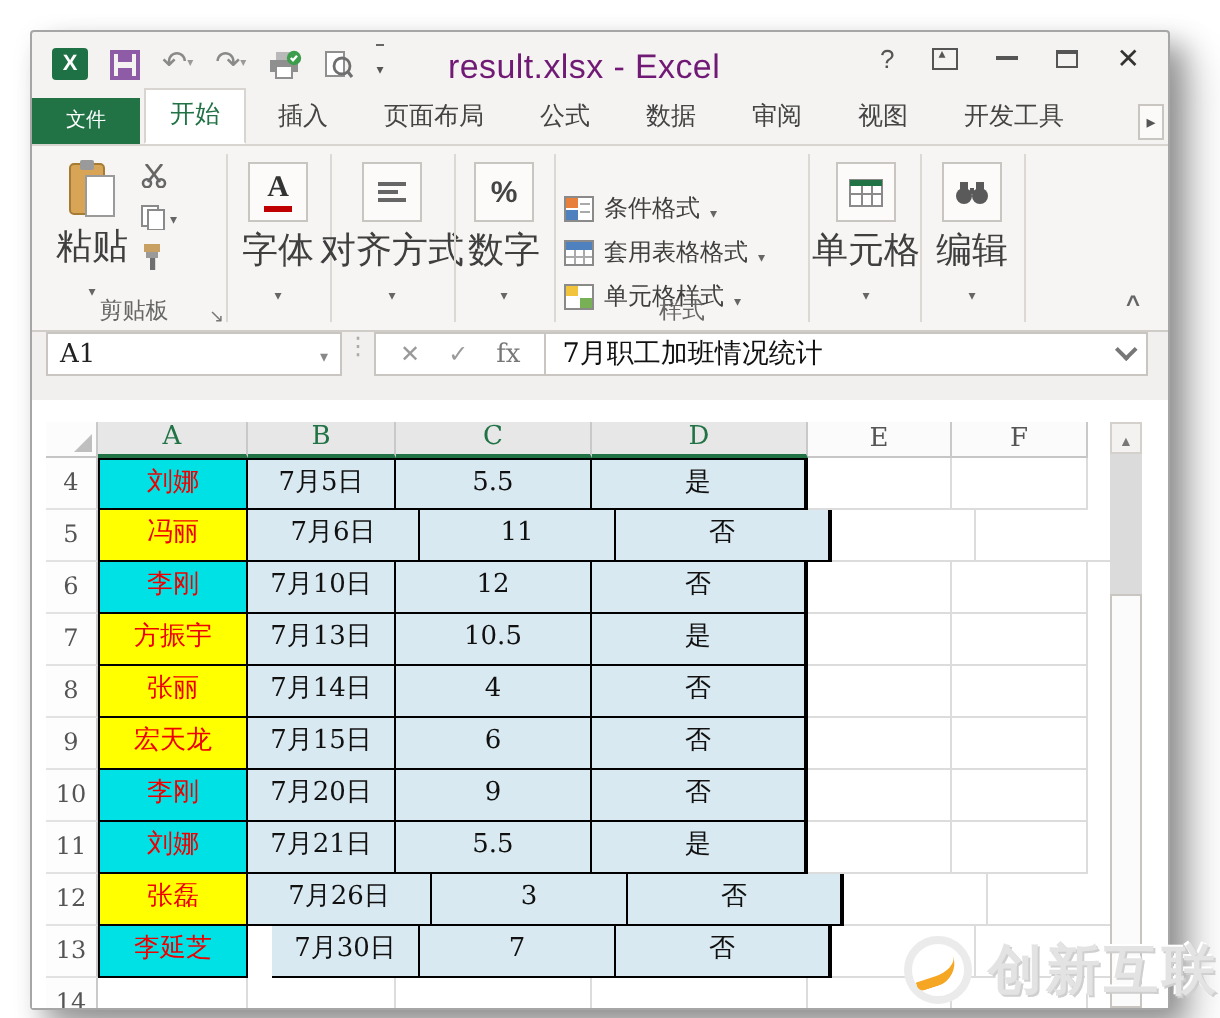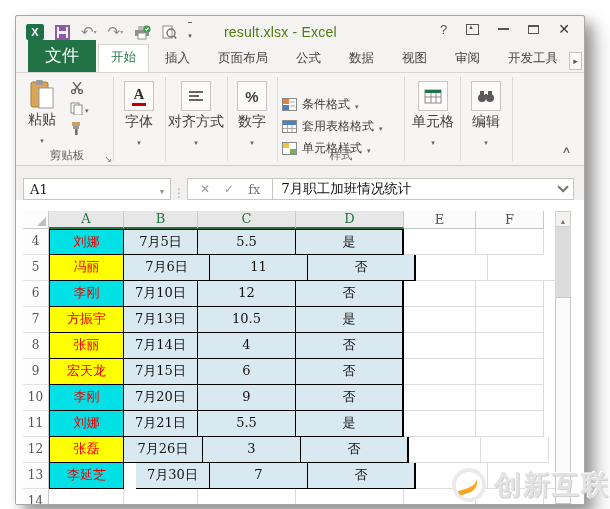--- a/index.html
+++ b/index.html
@@ -14,65 +14,65 @@
   .titlebar { position:absolute; left:0; top:0; right:0; height:32px; display:flex; align-items:center; }
   .qat { display:flex; align-items:center; gap:11px; padding-left:10px; }
   .xl-logo { width:18px; height:16px; background:#1E7145; border-radius:2px; color:#fff;
              font-size:11px; font-weight:bold; display:flex; align-items:center; justify-content:center; }
   .xl-logo::after{ content:"X"; }
   .ico { color:#8a8a8a; font-size:15px; line-height:1; }
   .undo::after{ content:"↶"; } .redo::after{ content:"↷"; }
   .mini-caret::after{ content:"▾"; font-size:6px; color:#999; vertical-align:3px; }
   .qat-more { border-top:1px solid #666; padding-top:1px; }
   .qat-more::after{ content:"▾"; font-size:7px; color:#555; }
-  .title { position:absolute; left:208px; top:8px; font-size:14px; color:#4d7c0f; letter-spacing:.2px; }
+  .title { position:absolute; left:208px; top:8px; font-size:17px; color:#701a75; letter-spacing:.2px; }
   .winctl { position:absolute; right:14px; top:6px; display:flex; align-items:center; gap:19px; }
   .wc { color:#555; font-size:13px; line-height:1; }
   .wc-ribbon { width:13px; height:11px; border:1px solid #555; position:relative; }
   .wc-ribbon::after{ content:"▴"; position:absolute; left:2px; top:-2px; font-size:7px; color:#555; }
   .wc-min { width:11px; height:2px; background:#555; }
   .wc-max { width:11px; height:9px; border:1px solid #555; border-top-width:2px; }
   .wc-close::after{ content:"✕"; font-size:14px; font-weight:bold; color:#333; }
   
   .tabbar { position:absolute; left:0; top:32px; right:0; height:25px; display:flex; align-items:flex-end;
             border-bottom:1px solid #D8D5D1; background:#F4F3F1; }
-  .file-tab { background:#217346; color:#fff; font-size:17px; padding:4px 17px 5px; margin-left:12px; }
+  .file-tab { background:#217346; color:#fff; font-size:10px; padding:4px 17px 5px; }
   .tab { font-size:12.5px; color:#444; padding:4px 12px 5px; margin:0 2px; }
   .tab.active { background:#fff; color:#217346; border:1px solid #D8D5D1; border-bottom:1px solid #fff; }
   .tab-scroll { position:absolute; right:2px; bottom:2px; width:13px; height:18px; border:1px solid #C9C6C2;
                 background:#FBFAF9; display:flex; align-items:center; justify-content:center; }
   .tab-scroll::after{ content:"▸"; font-size:9px; color:#555; }
   
   .ribbon { position:absolute; left:0; top:57px; right:0; height:93px; background:#F6F5F3;
             border-bottom:1px solid #D0CDC9; }
   .rgroup { position:absolute; top:0; bottom:0; }
   .rdiv { position:absolute; top:4px; bottom:4px; width:1px; background:#DCD9D5; }
   .gfoot { position:absolute; bottom:2px; left:0; right:0; text-align:center; font-size:11.5px; color:#666; }
   .launcher { position:absolute; right:-4px; bottom:1px; font-size:9px; color:#777; }
   .launcher::after{ content:"↘"; }
   .bigbtn { display:flex; flex-direction:column; align-items:center; }
   .iconbox { width:30px; height:30px; border:1px solid #C9C6C2; background:#FCFBFA;
              display:flex; align-items:center; justify-content:center; margin-bottom:2px; }
-  .blabel { font-size:14px; color:#3f3f3f; white-space:nowrap; }
+  .blabel { font-size:18px; color:#3f3f3f; white-space:nowrap; }
   .caret::after { content:"▾"; font-size:7px; color:#666; }
   .fontA { display:flex; flex-direction:column; align-items:center; line-height:1; }
   .fontA b { font-size:15px; color:#333; font-family:"Liberation Serif",serif; }
   .fontA i { width:14px; height:3px; background:#C00000; margin-top:1px; display:block; }
   .alignlines { display:flex; flex-direction:column; gap:2px; }
   .alignlines i { display:block; width:14px; height:2px; background:#666; }
   .pct { font-size:15px; color:#444; font-weight:bold; }
   .smallcol { display:flex; flex-direction:column; gap:6px; align-items:flex-start; }
   .srow-ic { display:flex; align-items:center; gap:2px; height:14px; }
   .style-rows { display:flex; flex-direction:column; gap:5px; }
   .stylebtn { display:flex; align-items:center; gap:5px; font-size:12px; color:#3f3f3f; white-space:nowrap; }
   .collapse { position:absolute; right:14px; bottom:6px; font-size:12px; font-weight:bold; color:#666; }
   .collapse::after{ content:"^"; }
   
   .fbar { position:absolute; left:0; top:150px; right:0; height:34px; background:#F1F0EE;
-          display:flex; align-items:flex-end; }
+          display:flex; align-items:flex-start; }
   .namebox { width:148px; height:22px; margin-left:7px; background:#fff; border:1px solid #C9C6C2;
              display:flex; align-items:center; padding:0 6px;
              font-family:"DejaVu Serif",serif; font-size:13px; color:#222; }
   .namebox .nb-caret { margin-left:auto; }
   .nb-caret::after{ content:"▾"; font-size:8px; color:#888; }
   .fdots { width:16px; text-align:center; color:#aaa; font-size:12px; }
   .fdots::after{ content:"⋮"; }
   .fxbox { height:22px; background:#fff; border:1px solid #C9C6C2; border-right:none;
            display:flex; align-items:center; gap:14px; padding:0 12px; }
   .fxbox span { color:#9a9a9a; font-size:12px; }
@@ -158,22 +158,22 @@
   </div>
 
   <div class="tabbar">
     <div class="file-tab">文件</div>
     <div style="display:flex;align-items:flex-end;">
         <div class="tab active">开始</div>
         <div class="tab">插入</div>
         <div class="tab">页面布局</div>
         <div class="tab">公式</div>
         <div class="tab">数据</div>
+        <div class="tab">审阅</div>
         <div class="tab">视图</div>
-        <div class="tab">审阅</div>
         <div class="tab">开发工具</div>
       </div>
     <div class="tab-scroll"></div>
   </div>
 
   <div class="ribbon">
 
     <div class="rgroup" style="left:10px; width:82px;">
       <div class="bigbtn" style="position:absolute; left:2px; top:6px;">
         <svg width="26" height="32">
@@ -425,21 +425,21 @@
             <div class="cell black aleft" style="width: 75px; background: rgb(0, 225, 230); color: rgb(238, 0, 0);">刘娜</div>
             <div class="cell black" style="width: 74px;">7月21日</div>
             <div class="cell black" style="width: 98px;">5.5</div>
             <div class="cell black dright" style="width: 108px;">是</div>
             <div class="cell plain" style="width: 72px;"></div>
             <div class="cell plain" style="width: 68px;"></div>
           </div>
           <div class="srow">
             <div class="rn">12</div>
             <div class="cell black aleft" style="width: 75px; background: rgb(255, 255, 0); color: rgb(238, 0, 0);">张磊</div>
-            <div class="cell black" style="width: 79px;">7月26日</div>
+            <div class="cell black" style="width: 92px;">7月26日</div>
             <div class="cell black" style="width: 98px;">3</div>
             <div class="cell black dright" style="width: 108px;">否</div>
             <div class="cell plain" style="width: 72px;"></div>
             <div class="cell plain" style="width: 68px;"></div>
           </div>
           <div class="srow">
             <div class="rn">13</div>
             <div class="cell black aleft" style="width: 75px; background: rgb(0, 225, 230); color: rgb(238, 0, 0);">李延芝</div>
             <div class="cell black" style="width: 74px; margin-left: 12px;">7月30日</div>
             <div class="cell black" style="width: 98px;">7</div>

